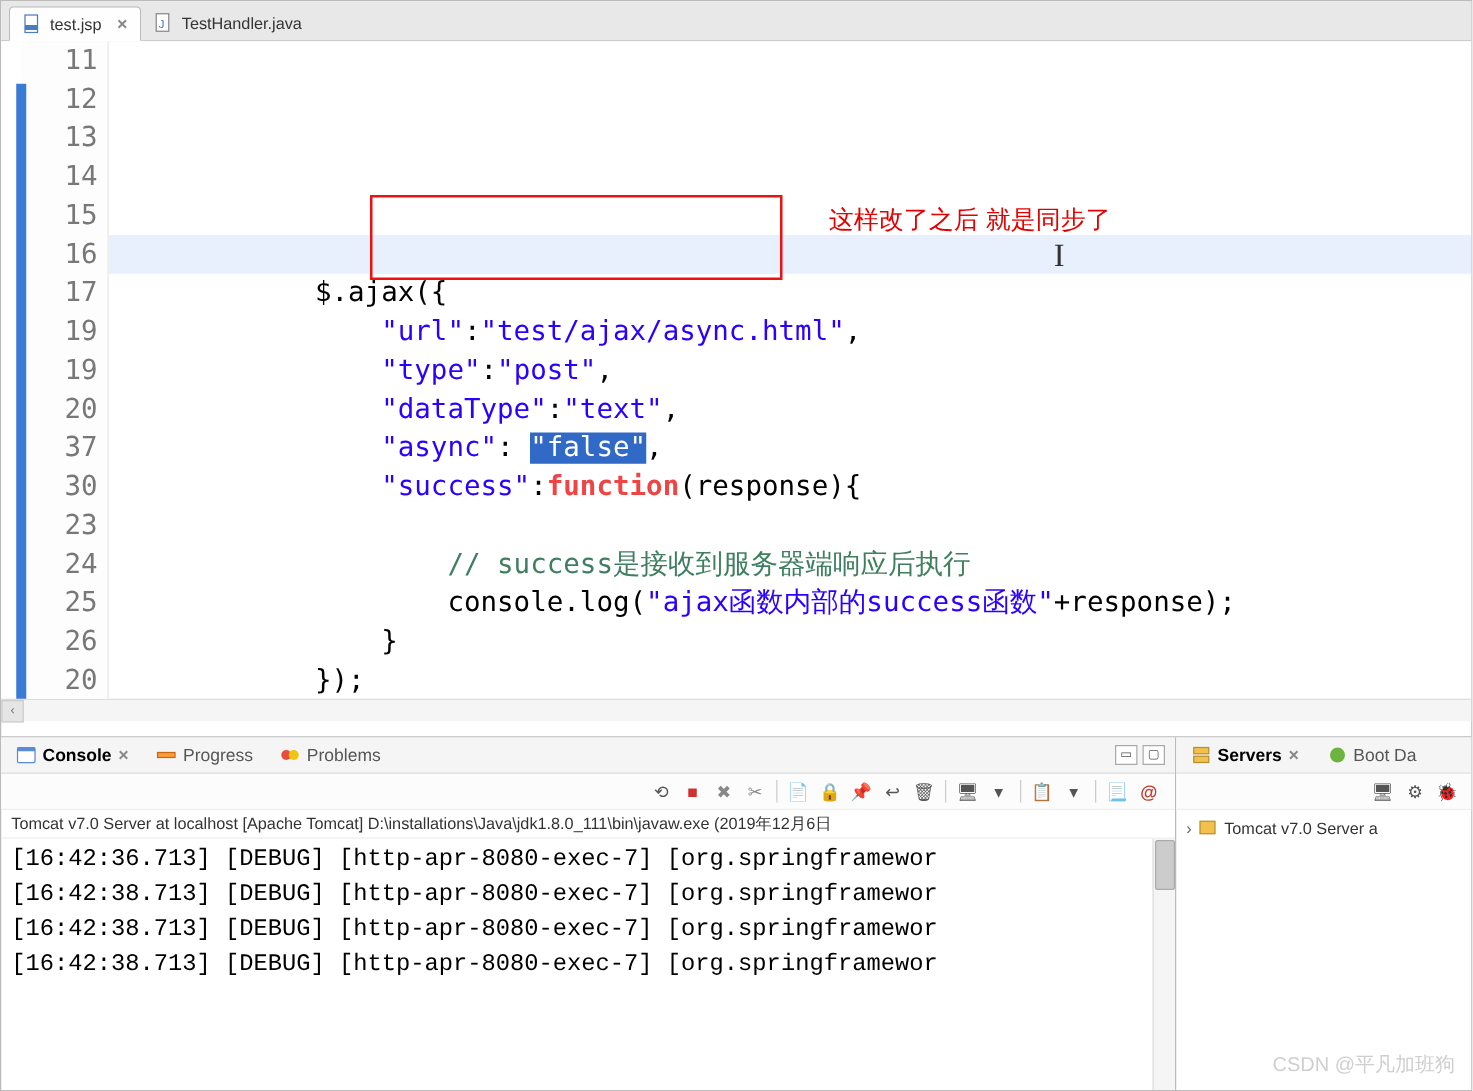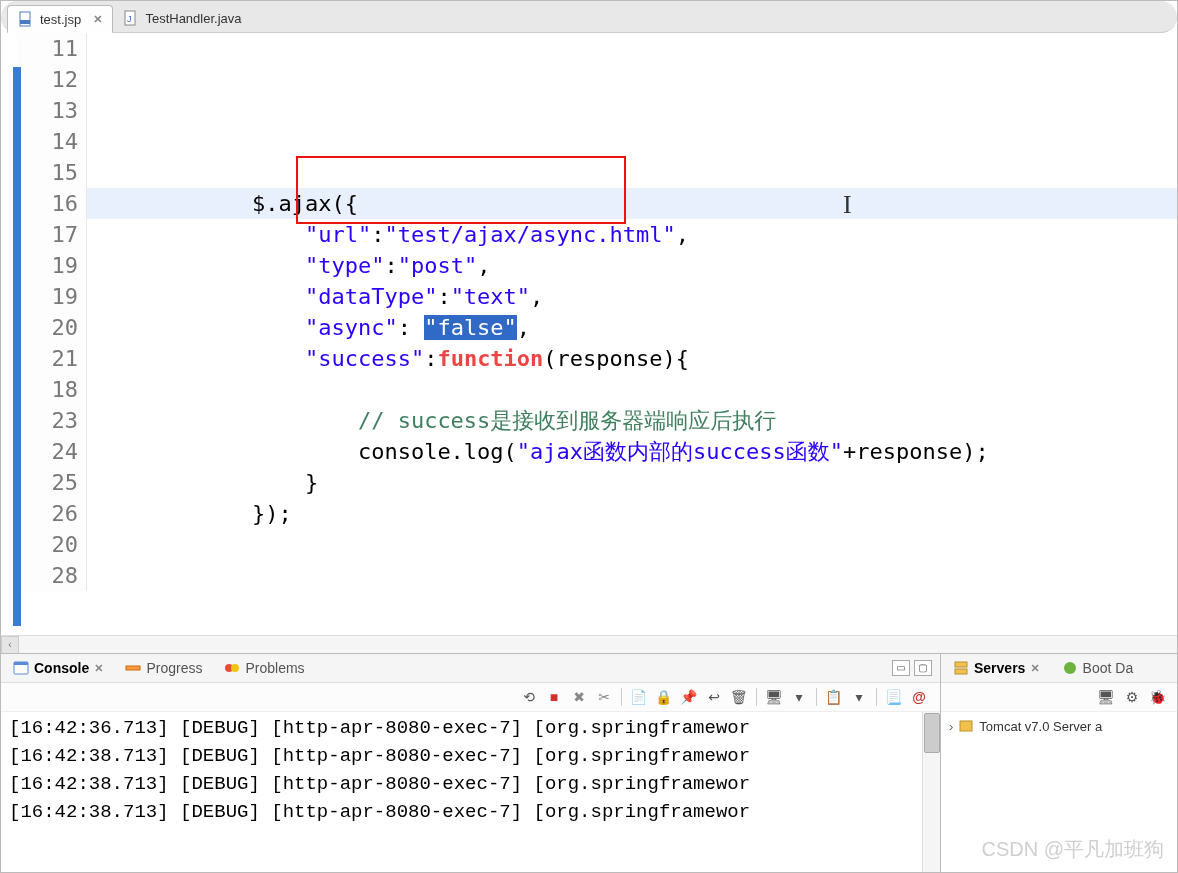--- a/index.html
+++ b/index.html
@@ -1,59 +1,59 @@
 <!DOCTYPE html>
 <html><head>
 <meta charset="utf-8">
 <style>
 * { margin:0; padding:0; box-sizing:border-box; }
 body { font-family:"Segoe UI",Tahoma,sans-serif; font-size:13px; background:#f0f0f0; width:1178px; height:873px; overflow:hidden; position:relative; }
 .window { width:1178px; height:873px; display:flex; flex-direction:column; border:1px solid #bbb; background:#fff;}
-.tabbar { background:#e8e8e8; display:flex; border-bottom:1px solid #ccc; padding:3px 6px 0 6px;border-radius:16px; }
+.tabbar { background:#e8e8e8; display:flex; border-bottom:1px solid #ccc; padding:3px 6px 0 6px; }
 .tab { display:flex; align-items:center; gap:6px; padding:5px 10px; font-size:13px; color:#333; cursor:pointer; border-top-left-radius:4px; border-top-right-radius:4px; }
 .tab.active { background:#fefefe; border:1px solid #bbb; border-bottom:1px solid #fff; position:relative; top:1px; }
 .tab .close-x { color:#888; font-weight:bold; margin-left:6px; font-size:11px; }
 .editor-area { flex:1; display:flex; overflow:hidden; background:#fff; }
 .gutter { width:70px; background:#fdfdfd; border-right:1px solid #e8e8e8; font-family:Consolas,monospace; font-size:22px; color:#787878; text-align:right; padding-right:8px; line-height:31px; padding-top:0; user-select:none; }
 .gutter .gl { height:31px; }
 .gutter-wrap { position:relative;padding-left:16px; }
 .left-bar { position:absolute; left:12px; top:34px; width:8px; height:559px; background:#3a7bd5;}
 .code { flex:1; font-family:Consolas,"Courier New",monospace; font-size:22px; line-height:31px; white-space:pre; color:#000; position:relative; overflow:hidden;}
 .code .hl-line { position:absolute; left:0; right:0; height:31px; top:155px; background:#e8f0fe; z-index:0; }
 .code pre { position:relative; z-index:1; padding-left:6px; }
 .kw { color:#ef4444; font-weight:bold; }
 .str { color:#2a00ff; }
 .cmt { color:#3f7f5f; }
 .sel { background:#3169c6; color:#fff; }
 .redbox { position:absolute; border:2px solid #e11; z-index:2; }
 .annot { position:absolute; color:#e40000; font-size:20px; font-family:"Microsoft YaHei",sans-serif; z-index:3;}
 .cursor-i { position:absolute; font-family:serif; font-size:26px; color:#333; z-index:3;}
 .hscroll { height:18px; background:#f5f5f5; border-top:1px solid #ddd; display:flex; align-items:center; }
 .hscroll .thumb-l { width:18px; height:18px; background:#e5e5e5; border:1px solid #ccc; text-align:center; font-size:10px; line-height:16px; color:#777;}
-.bottom-panels { height:219px; display:flex; border-top:1px solid #bbb; }
+.bottom-panels { height:283px; display:flex; border-top:1px solid #bbb;margin-top:12px; }
 .console-panel { width:940px; display:flex; flex-direction:column; border-right:1px solid #bbb;}
 .console-tabs { display:flex; align-items:center; padding:4px 8px; background:#f5f5f5; border-bottom:1px solid #ddd; gap:14px; position:relative;}
 .ptab { display:flex; align-items:center; gap:5px; font-size:14px; color:#555; cursor:pointer; padding:2px 4px;}
 .ptab.active { color:#000; font-weight:600;}
 .ptab .close-x { color:#888; font-size:11px; }
 .console-toolbar { display:flex; justify-content:flex-end; align-items:center; padding:3px 10px; gap:3px; background:#fcfcfc; border-bottom:1px solid #eee;}
 .tbtn { width:22px; height:22px; display:flex; align-items:center; justify-content:center; font-size:14px; cursor:pointer; color:#555; border-radius:3px;}
 .sep { width:1px; height:18px; background:#ccc; margin:0 3px;}
 .console-desc { font-size:13px; color:#333; padding:2px 8px; border-bottom:1px solid #eee; white-space:nowrap; overflow:hidden;}
 .console-log { flex:1; font-family:Liberation Mono, monospace; font-size:19px; line-height:28px; padding:2px 8px; white-space:pre; overflow:hidden; position:relative;}
 .vscroll { position:absolute; right:0; top:0; bottom:0; width:18px; background:#f5f5f5; border-left:1px solid #ddd;}
 .vscroll .vthumb { width:16px; height:40px; background:#ccc; border:1px solid #aaa; margin:1px; border-radius:2px;}
 .servers-panel { flex:1; display:flex; flex-direction:column; }
 .servers-tabs { display:flex; align-items:center; padding:4px 8px; background:#f5f5f5; border-bottom:1px solid #ddd; gap:14px; overflow:hidden; white-space:nowrap;}
 .servers-toolbar { display:flex; justify-content:flex-end; padding:3px 8px; gap:4px; background:#fcfcfc; border-bottom:1px solid #eee;}
 .servers-body { flex:1; padding:6px 8px; font-size:13px; color:#333;}
 .tree-item { display:flex; align-items:center; gap:5px;}
 .panel-winbtns { margin-left:auto; display:flex; gap:4px;}
 .winbtn { width:18px; height:16px; border:1px solid #aaa; background:#fff; font-size:10px; line-height:14px; text-align:center; cursor:pointer; color:#555;}
-.watermark { position:absolute; right:14px; bottom:10px; font-size:20px; color:#cfcfcf; font-family:"Microsoft YaHei",sans-serif; z-index:50; }
+.watermark { position:absolute; right:14px; bottom:10px; font-size:16px; color:#cfcfcf; font-family:"Microsoft YaHei",sans-serif; z-index:50; }
 svg.ico { width:16px; height:16px; }
 </style>
 </head>
 <body>
 
 <div class="window">
 
   <div class="tabbar">
     <div class="tab active">
       <svg class="ico" viewBox="0 0 16 16">
@@ -79,33 +79,34 @@
         <div class="gl">11</div>
         <div class="gl">12</div>
         <div class="gl">13</div>
         <div class="gl">14</div>
         <div class="gl">15</div>
         <div class="gl">16</div>
         <div class="gl">17</div>
         <div class="gl">19</div>
         <div class="gl">19</div>
         <div class="gl">20</div>
-        <div class="gl">21</div>
-        <div class="gl">18</div>
+        <div class="gl">37</div>
+        <div class="gl">30</div>
         <div class="gl">23</div>
         <div class="gl">24</div>
         <div class="gl">25</div>
         <div class="gl">26</div>
         <div class="gl">20</div>
         <div class="gl">28</div>
       </div>
     </div>
     <div class="code">
       <div class="hl-line"></div>
       <div class="redbox" style="left:209px; top:123px; width:330px; height:68px;"></div>
+      <div class="annot" style="left:576px; top:128px;">这样改了之后 就是同步了</div>
       <div class="cursor-i" style="left:756px; top:156px;">I</div>
 <pre><span></span>
 <span>            $.ajax({</span>
 <span>                </span><span class="str">"url"</span><span>:</span><span class="str">"test/ajax/async.html"</span><span>,</span>
 <span>                </span><span class="str">"type"</span><span>:</span><span class="str">"post"</span><span>,</span>
 <span>                </span><span class="str">"dataType"</span><span>:</span><span class="str">"text"</span><span>,</span>
 <span>                </span><span class="str">"async"</span><span>: </span><span class="sel">"false"</span><span>,</span>
 <span>                </span><span class="str">"success"</span><span>:</span><span class="kw">function</span><span>(response){</span>
 <span></span>
 <span>                    </span><span class="cmt">// success是接收到服务器端响应后执行</span>
@@ -167,20 +168,21 @@
         <div class="sep"></div>
         <div class="tbtn">🖥</div>
         <div class="tbtn">▾</div>
         <div class="sep"></div>
         <div class="tbtn">📋</div>
         <div class="tbtn">▾</div>
         <div class="sep"></div>
         <div class="tbtn">📃</div>
         <div class="tbtn" style="color:#c0392b; font-weight:bold;">@</div>
       </div>
+      <div class="console-desc">Tomcat v7.0 Server at localhost [Apache Tomcat] D:\installations\Java\jdk1.8.0_111\bin\javaw.exe (2019年12月6日</div>
       <div class="console-log">[16:42:36.713] [DEBUG] [http-apr-8080-exec-7] [org.springframewor
 [16:42:38.713] [DEBUG] [http-apr-8080-exec-7] [org.springframewor
 [16:42:38.713] [DEBUG] [http-apr-8080-exec-7] [org.springframewor
 [16:42:38.713] [DEBUG] [http-apr-8080-exec-7] [org.springframewor<div class="vscroll"><div class="vthumb"></div></div></div>
     </div>
 
     <div class="servers-panel">
       <div class="servers-tabs">
         <div class="ptab active">
           <svg class="ico" viewBox="0 0 16 16">

